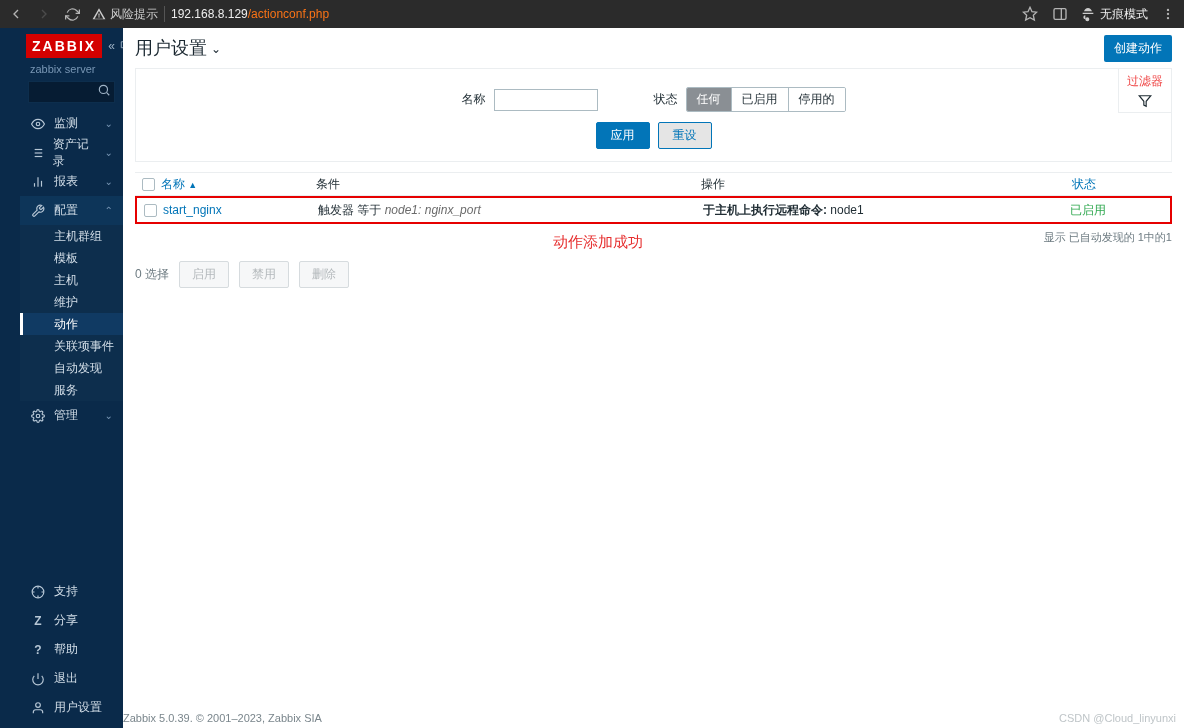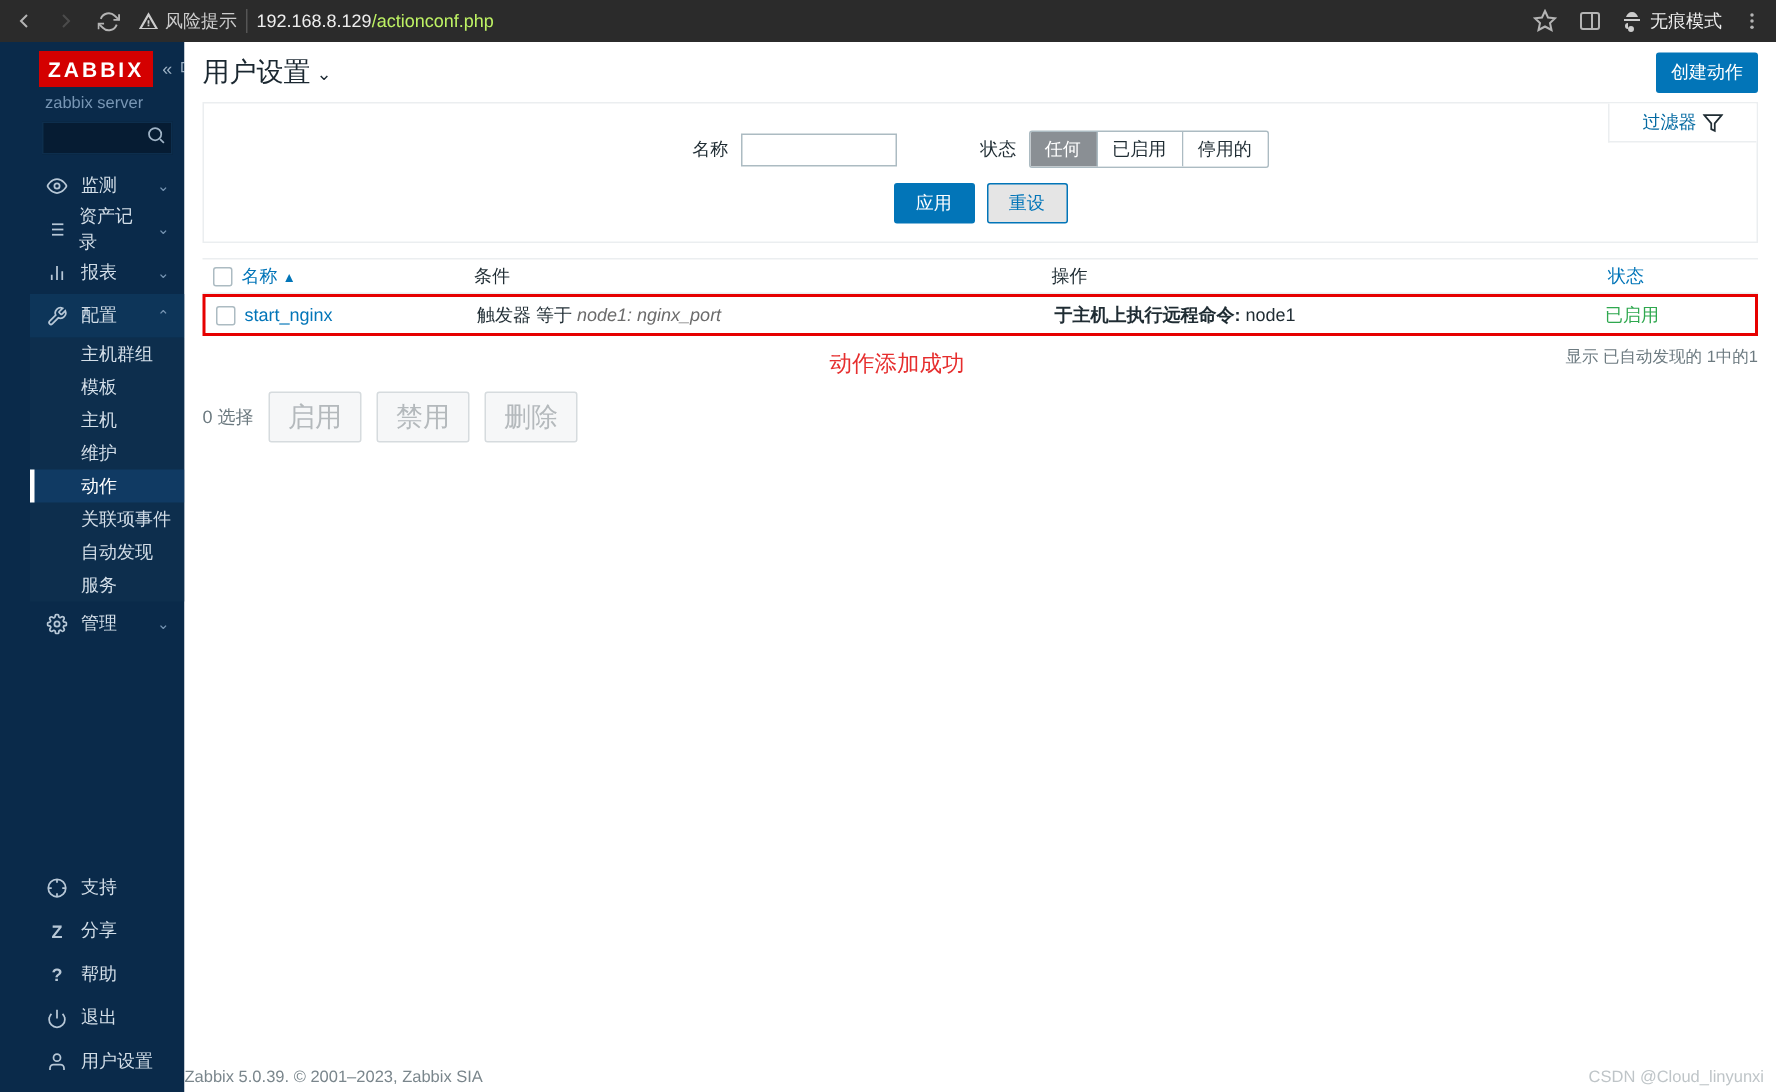--- a/index.html
+++ b/index.html
@@ -7,21 +7,21 @@
 
 
 .browser-bar { height: 28px; background: #2b2b2b; display: flex; align-items: center; padding: 0 6px; color: #ccc; font-size: 12px; gap: 6px; }
 .browser-bar .nav { display: flex; gap: 8px; align-items: center; }
 .browser-bar .icon-btn { width: 20px; height: 20px; display: flex; align-items: center; justify-content: center; color: #ccc; opacity: .85; }
 .browser-bar .icon-btn.dim { opacity: .35; }
 .browser-bar .addr { display: flex; align-items: center; gap: 6px; margin-left: 4px; }
 .browser-bar .warn { display: flex; align-items: center; gap: 4px; font-size: 12px; }
 .browser-bar .sep { height: 16px; width: 1px; background: #555; }
 .browser-bar .url { color: #eee; }
-.browser-bar .url .dim { color: #bef264; text-align: center; }
+.browser-bar .url .dim { color: #f97316; text-align: center; }
 .browser-bar .right { margin-left: auto; display: flex; align-items: center; gap: 10px; }
 .browser-bar .incog { display: flex; align-items: center; gap: 4px; color: #eee; font-size: 12px; }
 
 
 .app { display: flex; height: calc(728px - 28px); }
 .sidebar { width: 123px; background: #0a2a4a; color: #d3dee8; display: flex; flex-direction: column; font-size: 12px; padding-left: 20px; }
 .logo-row { display: flex; align-items: center; height: 35px; padding: 0 6px; gap: 6px; }
 .logo { background: #d40000; color: #fff; font-weight: 800; letter-spacing: 2px; font-size: 14px; padding: 4px 6px; font-family: "Arial Black", Arial; }
 .logo-ctrls { margin-left: auto; display: flex; gap: 4px; color: #9fb3c6; }
 .server-name { font-size: 11px; color: #7896b4; padding: 0 10px 4px; }
@@ -40,21 +40,21 @@
 .sidebar .bottom { margin-top: auto; padding-bottom: 6px; }
 
 .main { flex: 1; background: #fff; display: flex; flex-direction: column; overflow: hidden; }
 .header { height: 40px; display: flex; align-items: center; padding: 0 12px; }
 .header h1 { font-size: 18px; color: #1a2730; font-weight: 400; display: flex; align-items: center; gap: 4px; }
 .header h1 .dd { font-size: 12px; position: relative; top: 1px; }
 .header .spacer { flex: 1; }
 .btn-primary { background: #0275b8; color: #fff; border: none; padding: 5px 10px; font-size: 12px; border-radius: 2px; cursor: pointer; }
 
 .filter-panel { background: #fff; border: 1px solid #ebeef0; margin: 0 12px; position: relative; }
-.filter-tab { position: absolute; top: 0; right: 0; display: flex; align-items: center; gap: 4px; padding: 4px 22px; border-left: 1px solid #ebeef0; border-bottom: 1px solid #ebeef0; background: #fff; cursor: pointer; color: #0369a1; }
+.filter-tab { position: absolute; top: 0; right: 0; display: flex; align-items: center; gap: 4px; padding: 4px 8px; border-left: 1px solid #ebeef0; border-bottom: 1px solid #ebeef0; background: #fff; cursor: pointer; color: #ef4444; flex-direction: column; }
 .filter-content { padding: 18px 0 12px; }
 .filter-row { display: flex; justify-content: center; align-items: center; gap: 8px; margin-bottom: 10px; }
 .filter-row label { color: #1f2c33; font-size: 12px; }
 .filter-row input[type=text] { height: 22px; width: 104px; border: 1px solid #acbbc2; padding: 0 4px; font-size: 12px; }
 .seg { display: inline-flex; border: 1px solid #acbbc2; border-radius: 2px; overflow: hidden; }
 .seg button { background: #fff; border: none; padding: 3px 10px; font-size: 12px; color: #1f2c33; cursor: pointer; border-right: 1px solid #acbbc2; }
 .seg button:last-child { border-right: none; }
 .seg button.on { background: #8a8f94; color: #fff; }
 .filter-actions { display: flex; justify-content: center; gap: 8px; }
 .btn-blue { background: #0275b8; color: #fff; border: 1px solid #0275b8; padding: 4px 14px; font-size: 12px; border-radius: 2px; cursor: pointer; }
@@ -71,21 +71,21 @@
 .col-status { width: 100px; text-align: left; }
 .trow { height: 28px; border: 2px solid #e60000; font-size: 12px; }
 .trow .link { color: #0275b8; }
 .cond-text { color: #1f2c33; }
 .cond-text i { font-style: italic; color: #6b6b6b; }
 .status-on { color: #2fa84f; }
 .count-right { text-align: right; color: #6c7a80; font-size: 11px; margin: 6px 12px 10px; }
 
 .bulk { display: flex; align-items: center; gap: 10px; margin: 6px 12px; }
 .bulk-label { color: #6c7a80; }
-.bulk button { border: 1px solid #d6dbde; background: #f6f7f8; color: #b4b9bc; padding: 4px 12px; font-size: 18px; border-radius: 2px; cursor: not-allowed; }
+.bulk button { border: 1px solid #d6dbde; background: #f6f7f8; color: #b4b9bc; padding: 4px 12px; font-size: 12px; border-radius: 2px; cursor: not-allowed; }
 
 .annotation { color: #e62e2e; font-size: 15px; position: absolute; }
 .content-rel { position: relative; }
 
 .footer { margin-top: auto; color: #7a868c; font-size: 11px; padding: 8px 0 4px; }
 .watermark { position: absolute; right: 8px; bottom: 4px; color: #bfc5c8; font-size: 11px; }
 
 input[type=checkbox] { width: 13px; height: 13px; border: 1px solid #acbbc2; appearance: none; background: #fff; border-radius: 2px; }
 svg { display: block; }
 </style>

